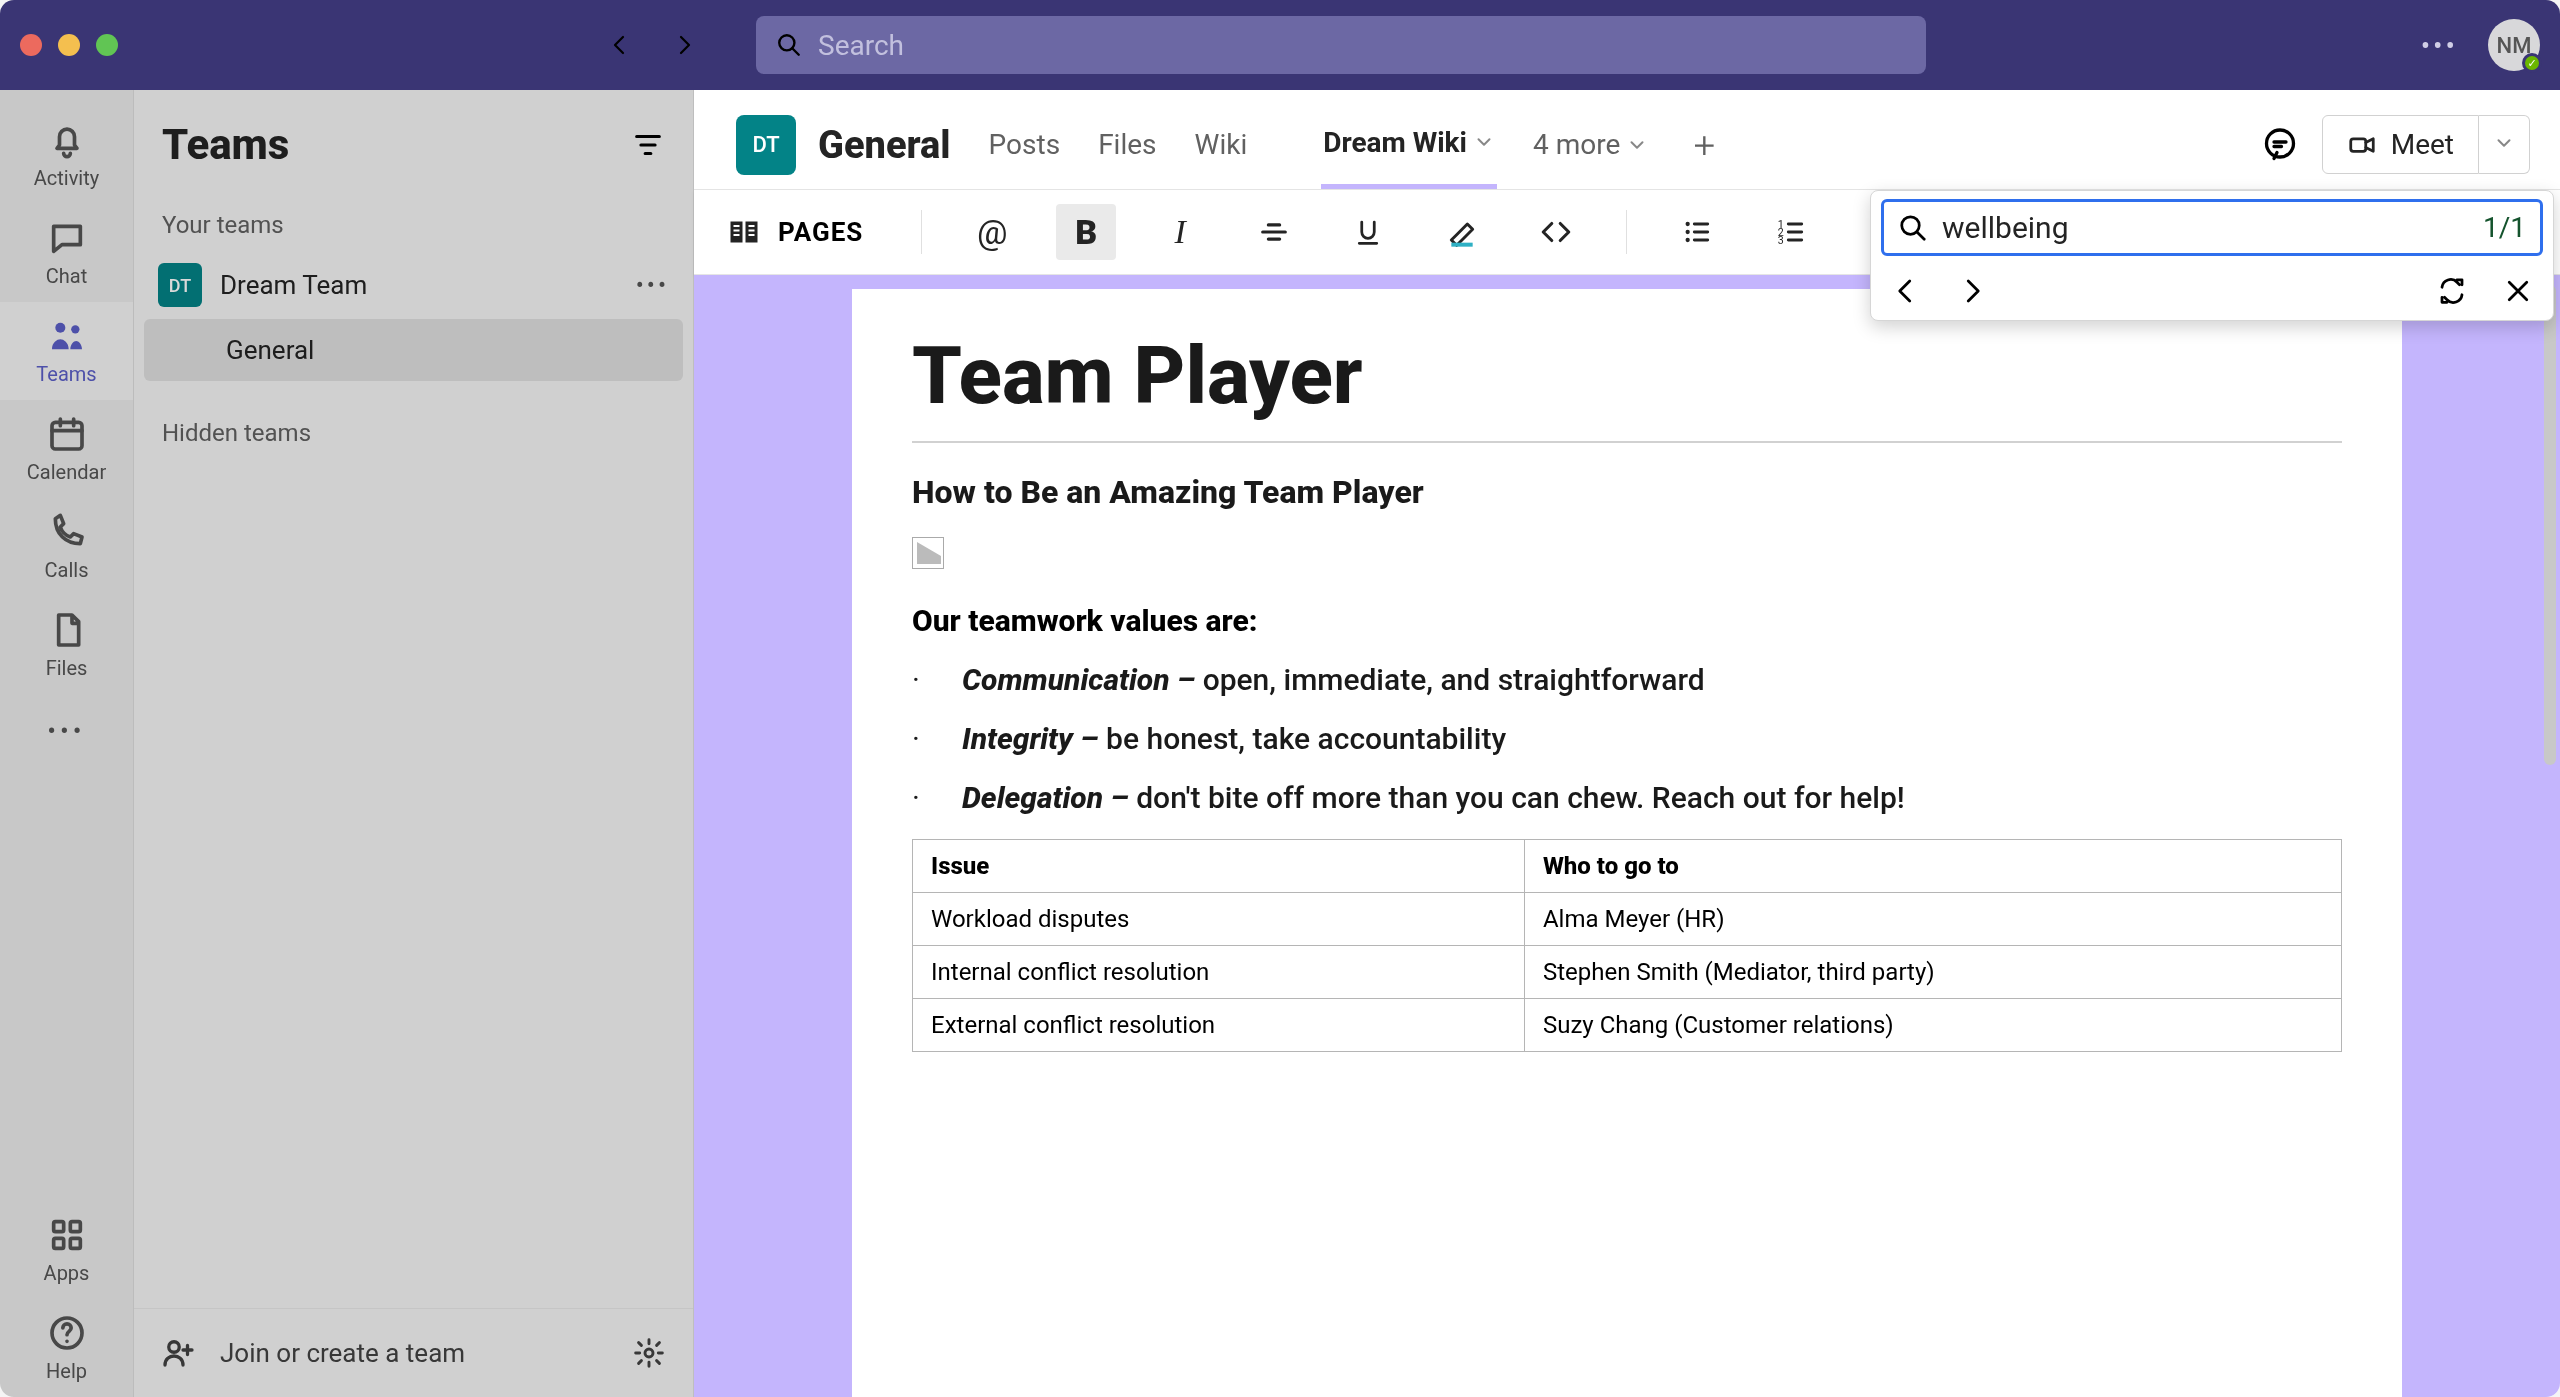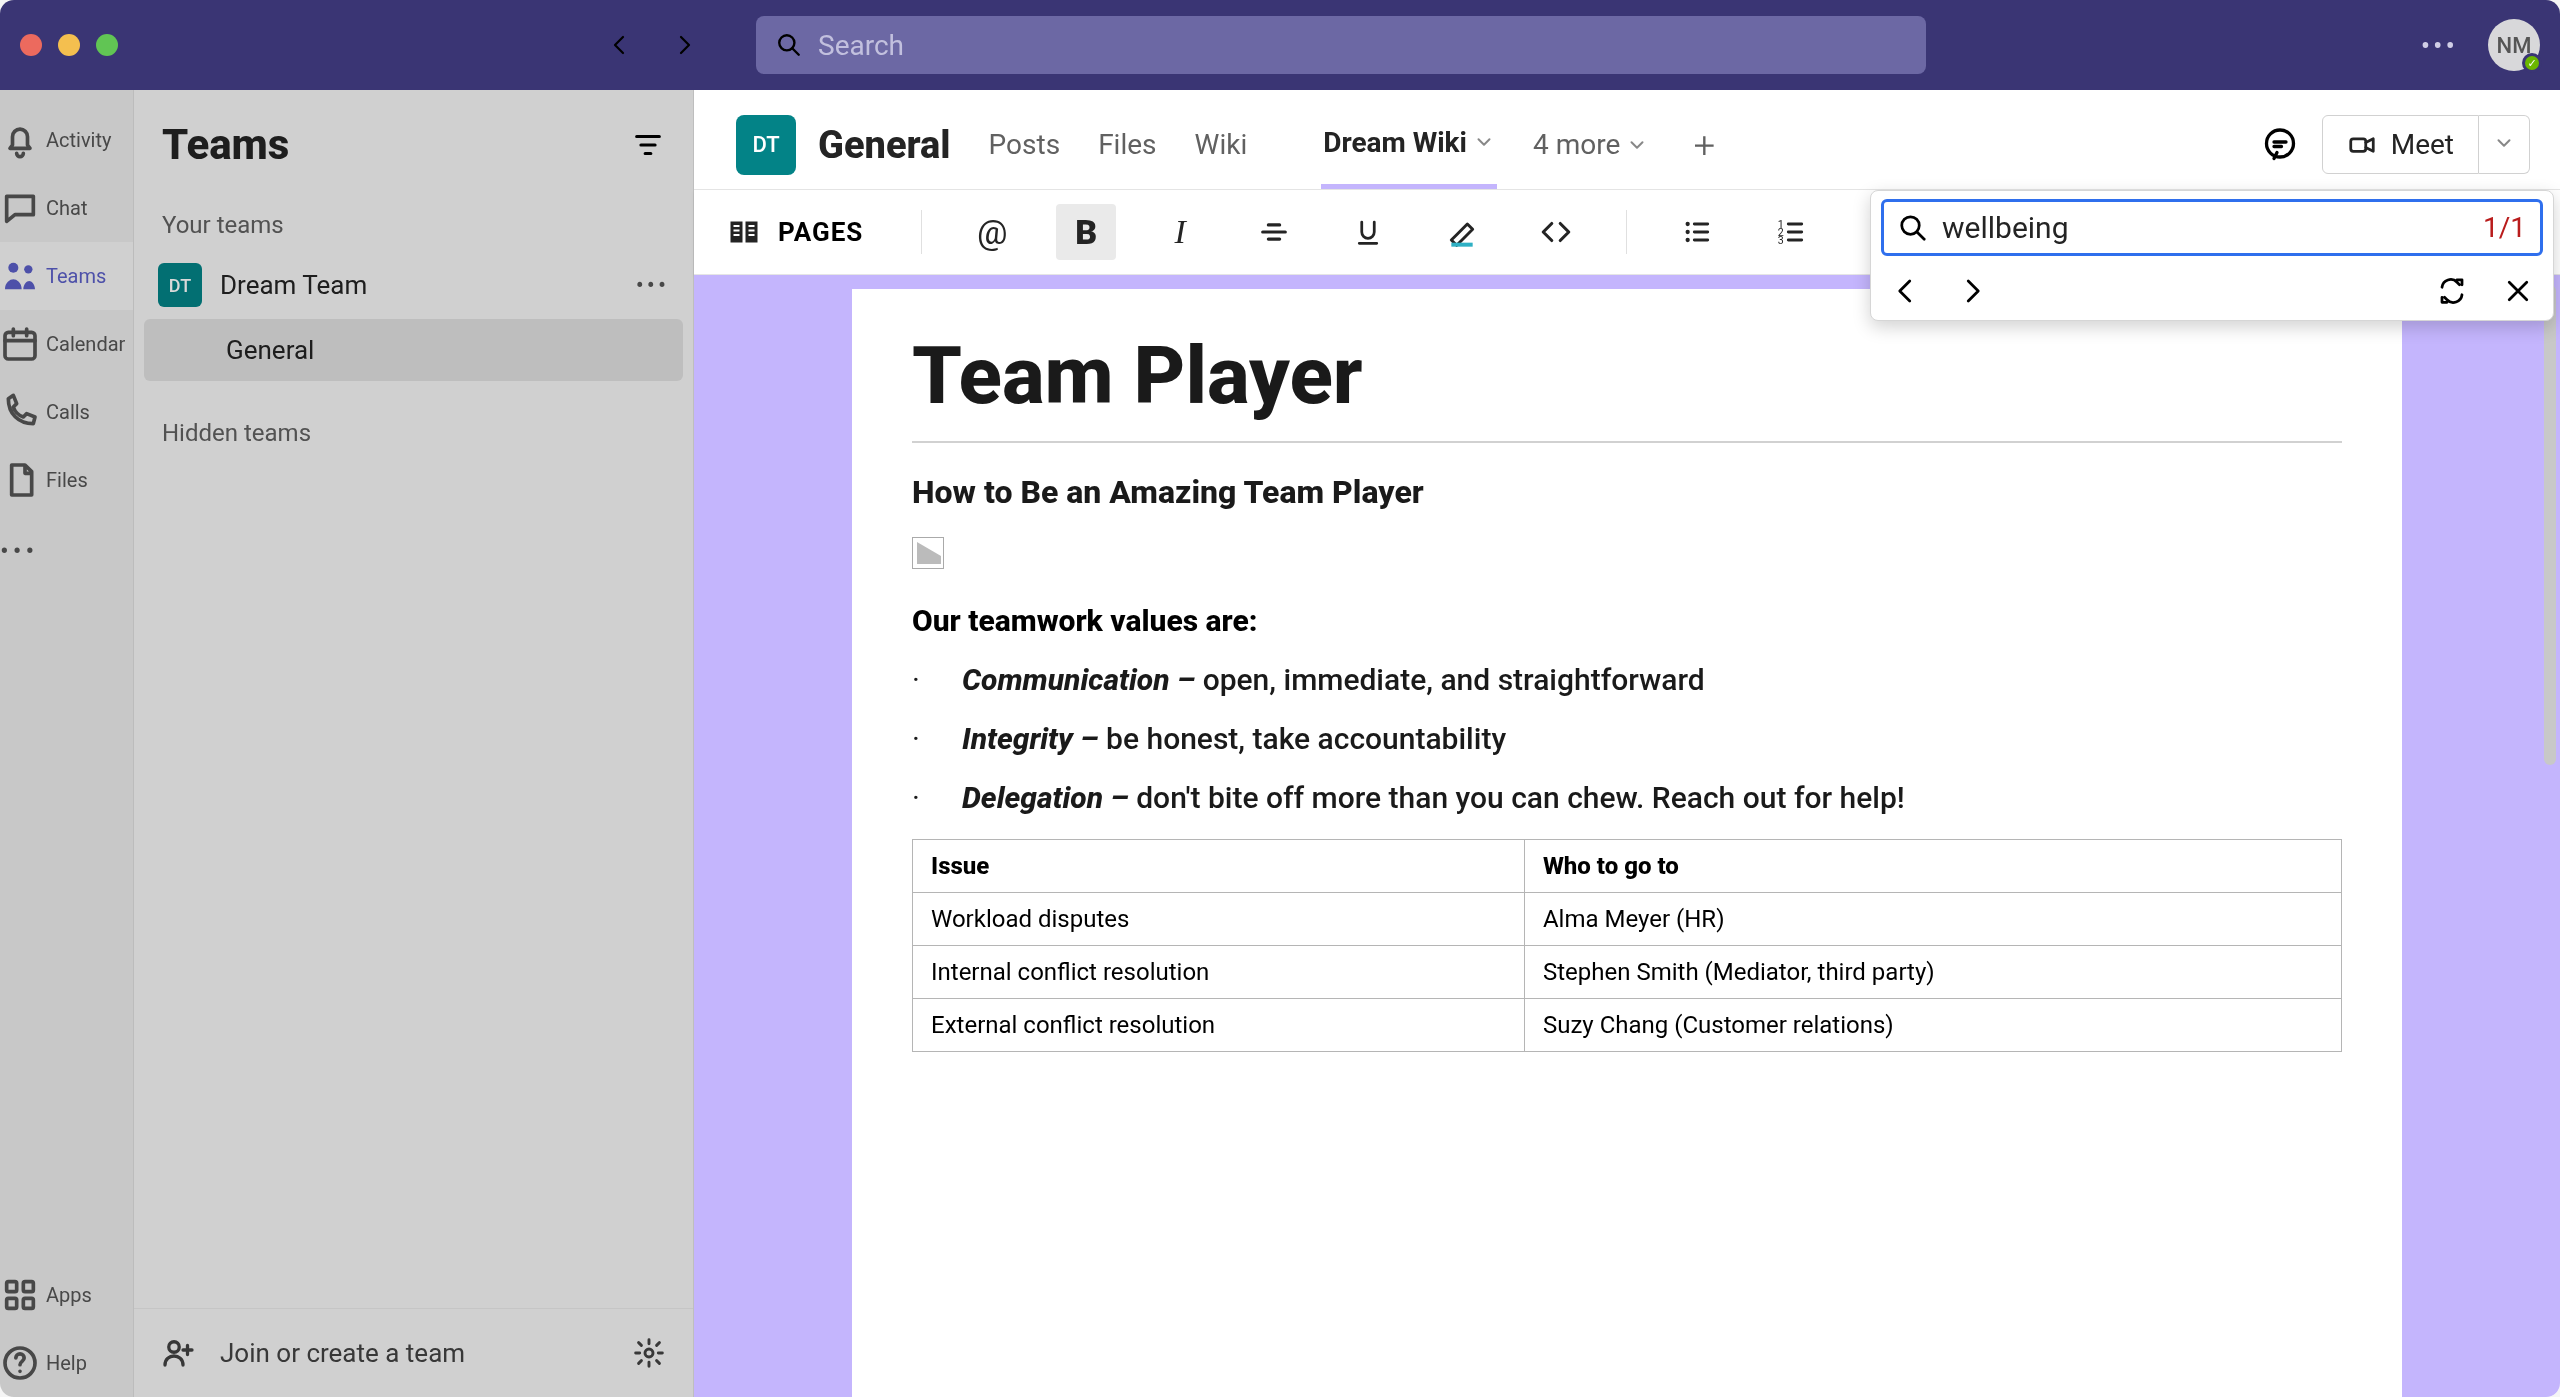--- a/index.html
+++ b/index.html
@@ -19,21 +19,21 @@
     .global-search-text { color: #c2c0de; font-size: 28px; }
     .titlebar-right { margin-left: auto; display: flex; align-items: center; gap: 30px; }
     .ellipsis-top { color: #d0cee6; font-size: 28px; letter-spacing: 3px; }
     .avatar { width: 52px; height: 52px; border-radius: 50%; background: #d8d8da; color: #555; display: flex; align-items: center; justify-content: center; font-size: 22px; font-weight: 500; position: relative; }
     .presence { position: absolute; bottom: -2px; right: -2px; width: 20px; height: 20px; background: #6bb700; border: 3px solid #3a3574; border-radius: 50%; display:flex; align-items:center; justify-content:center;}
     .presence::after { content:'✓'; color:#fff; font-size:11px; }
     
     .main-layout { display: flex; height: calc(100% - 90px); }
     
     .rail { width: 134px; background: #ebebeb; border-right: 1px solid #ddd; display: flex; flex-direction: column; align-items: center; padding-top: 16px; }
-    .rail-item { width: 100%; display: flex; flex-direction: row; align-items: center; padding: 14px 0 14px; gap: 6px; color: #555; font-size: 20px; cursor: pointer; }
+    .rail-item { width: 100%; display: flex; flex-direction: column; align-items: center; padding: 14px 0 14px; gap: 6px; color: #555; font-size: 20px; cursor: pointer; justify-content: center; }
     .rail-item svg { width: 40px; height: 40px; }
     .rail-item.active { background: #f5f5f5; border-left: 4px solid #5b5fc7; color: #5b5fc7; margin-left:-4px; width:calc(100% + 4px);}
     .rail-spacer { flex: 1; }
     
     .teams-panel { width: 560px; background: #f5f5f5; border-right: 1px solid #e0e0e0; display: flex; flex-direction: column; }
     .teams-hdr { display: flex; align-items: center; padding: 30px 28px 24px; }
     .teams-hdr h1 { font-size: 42px; font-weight: 800; color: #242424; }
     .teams-hdr .filter-icon { margin-left: auto; }
     .teams-section-label { padding: 18px 28px 12px; font-size: 24px; color: #616161; }
     .team-row { display: flex; align-items: center; padding: 12px 24px; gap: 18px; font-size: 26px; color: #242424; }
@@ -61,21 +61,21 @@
     .wiki-toolbar { display: flex; align-items: center; gap: 6px; padding: 14px 26px; border-bottom: 1px solid #e5e5e5; position: relative; background:#fff;}
     .wt-btn { width: 60px; height: 56px; display: flex; align-items: center; justify-content: center; color:#242424; border-radius:4px;}
     .wt-btn.active { background: #eaeaea; }
     .wt-sep { width: 1px; height: 44px; background: #e0e0e0; margin: 0 6px; }
     .pages-btn { display:flex; align-items:center; gap:16px; font-size: 26px; font-weight: 700; padding: 10px 18px 10px 6px; letter-spacing: 1px;}
     
     .find-popup { position: absolute; top: 0; right: 6px; width: 684px; background: #fff; border: 1px solid #d6d6d6; border-radius: 8px; box-shadow: 0 6px 18px rgba(0,0,0,0.18); z-index: 50; }
     .find-input-row { display: flex; align-items: center; padding: 8px 10px; }
     .find-input-wrap { flex:1; display: flex; align-items: center; border: 3px solid #2f6fed; border-radius: 6px; padding: 8px 14px; gap: 14px; }
     .find-input-wrap input { flex:1; border: none; outline: none; font-size: 30px; color:#242424; }
-    .find-count { font-size: 28px; color: #b91c1c; margin-left: auto; }
+    .find-count { font-size: 28px; color: #14532d; margin-left: auto; }
     .find-input-wrap svg { width: 30px; height: 30px; }
     .find-ctrl-row { display: flex; align-items: center; padding: 12px 20px 14px; gap: 36px; }
     .find-ctrl-row .spacer { flex:1; }
     .find-ctrl-row svg { width: 30px; height: 30px; }
     
     .wiki-scroll { flex:1; overflow: hidden; background: #c4b5fd; display:flex; justify-content:center; position:relative; padding-top: 14px;}
     .page { width: 1550px; background:#fff; padding: 40px 60px 0 60px; }
     .page h1 { font-size: 80px; font-weight: 800; color: #1a1a1a; padding-bottom: 18px; border-bottom: 2px solid #d1d1d1; margin-bottom: 30px;}
     .page h2 { font-size: 32px; font-weight: 800; color:#1a1a1a; margin-bottom: 26px;}
     .broken-img { width: 32px; height: 32px; border: 1px solid #aaa; display: inline-block; position: relative; margin-bottom: 30px;}

